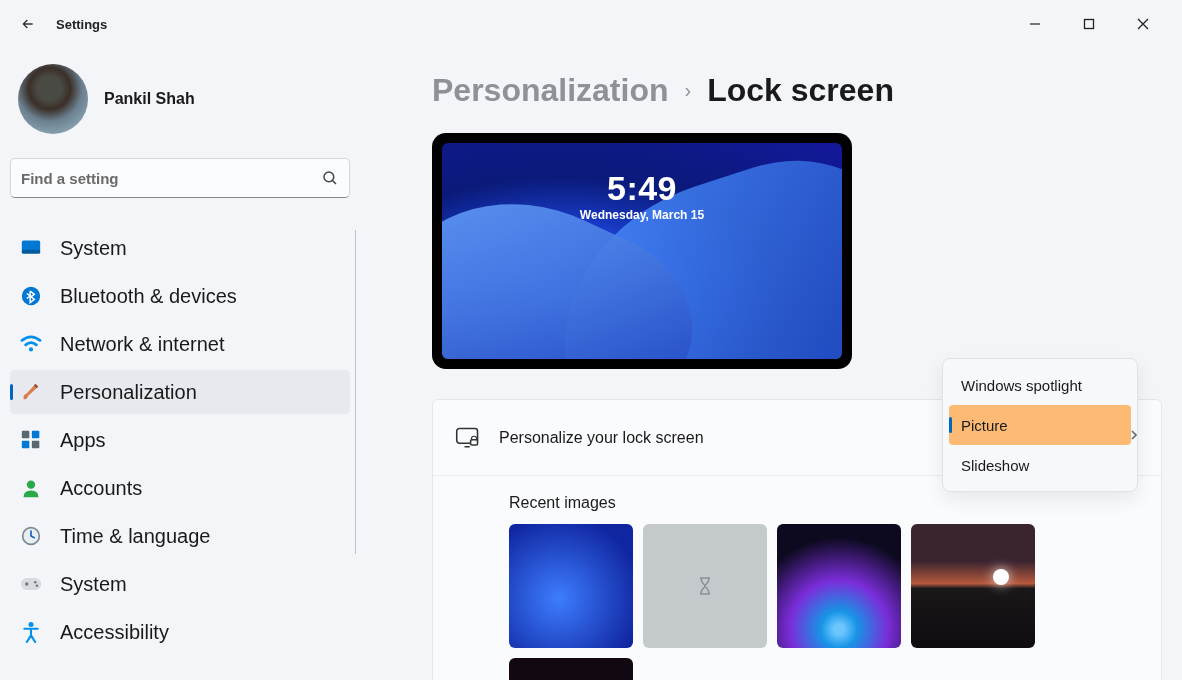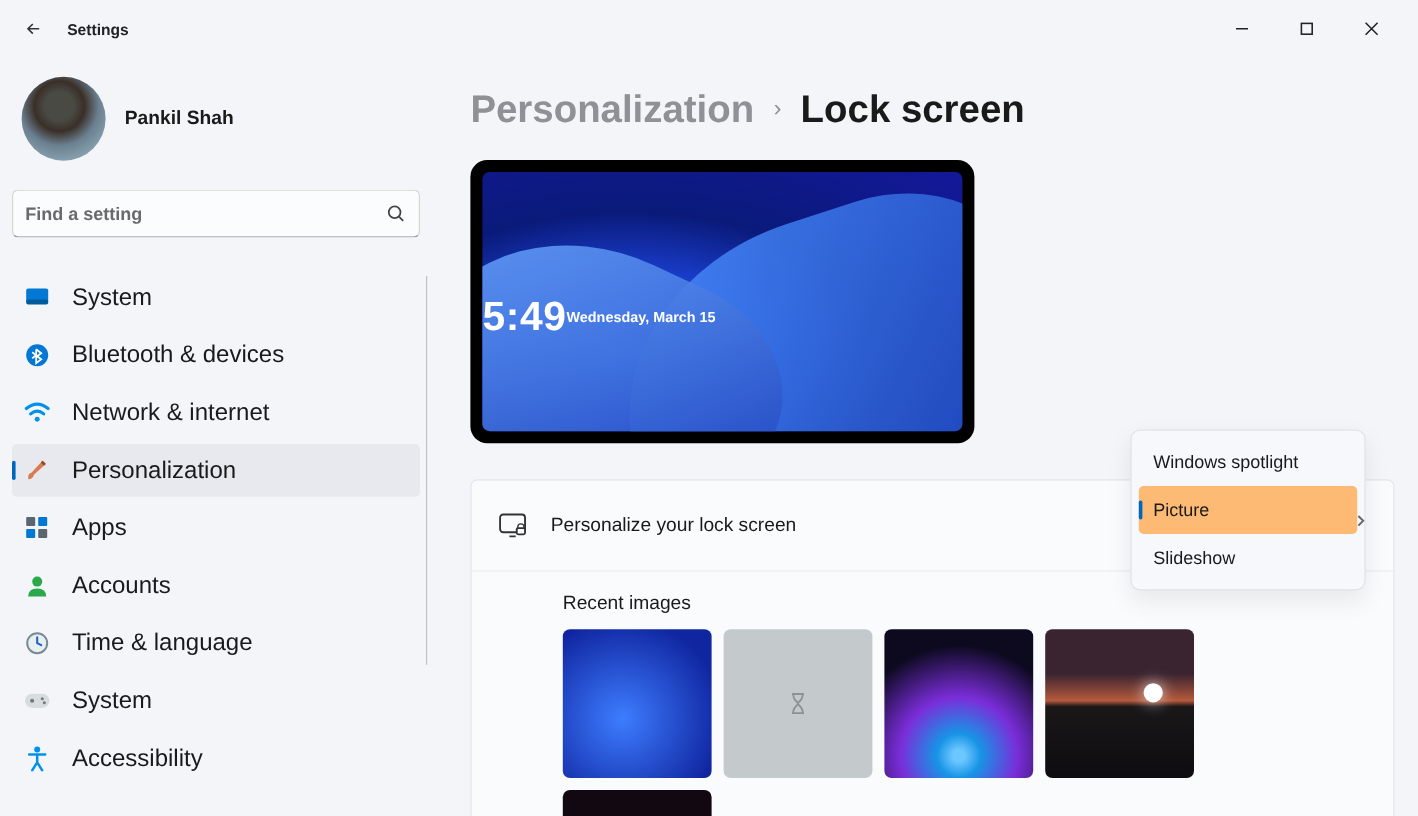--- a/index.html
+++ b/index.html
@@ -42,20 +42,21 @@
       width: 46px;
       height: 32px;
       display: flex;
       align-items: center;
       justify-content: center;
       cursor: pointer;
     }
     .layout {
       display: flex;
       height: calc(100% - 48px);
+      gap: 40px;
     }
     .sidebar {
       width: 360px;
       flex-shrink: 0;
       padding: 8px 6px 0 10px;
       position: relative;
     }
     .profile {
       display: flex;
       align-items: center;
@@ -168,21 +169,21 @@
       margin-bottom: 30px;
     }
     .preview-inner {
       width: 100%;
       height: 100%;
       border-radius: 6px;
       background: radial-gradient(ellipse at 30% 70%, #2a6cff 0%, #1a3fd0 30%, #0a1a7a 55%, #14189a 100%);
       position: relative;
       overflow: hidden;
       display: flex;
-      flex-direction: row;
+      flex-direction: column;
       align-items: center;
       justify-content: flex-start;
       padding-top: 26px;
       color: #fff;
     }
     .preview-inner::before,
     .preview-inner::after {
       content:'';position:absolute;border-radius:60% 40% 50% 60%;
     }
     .preview-inner::before {

